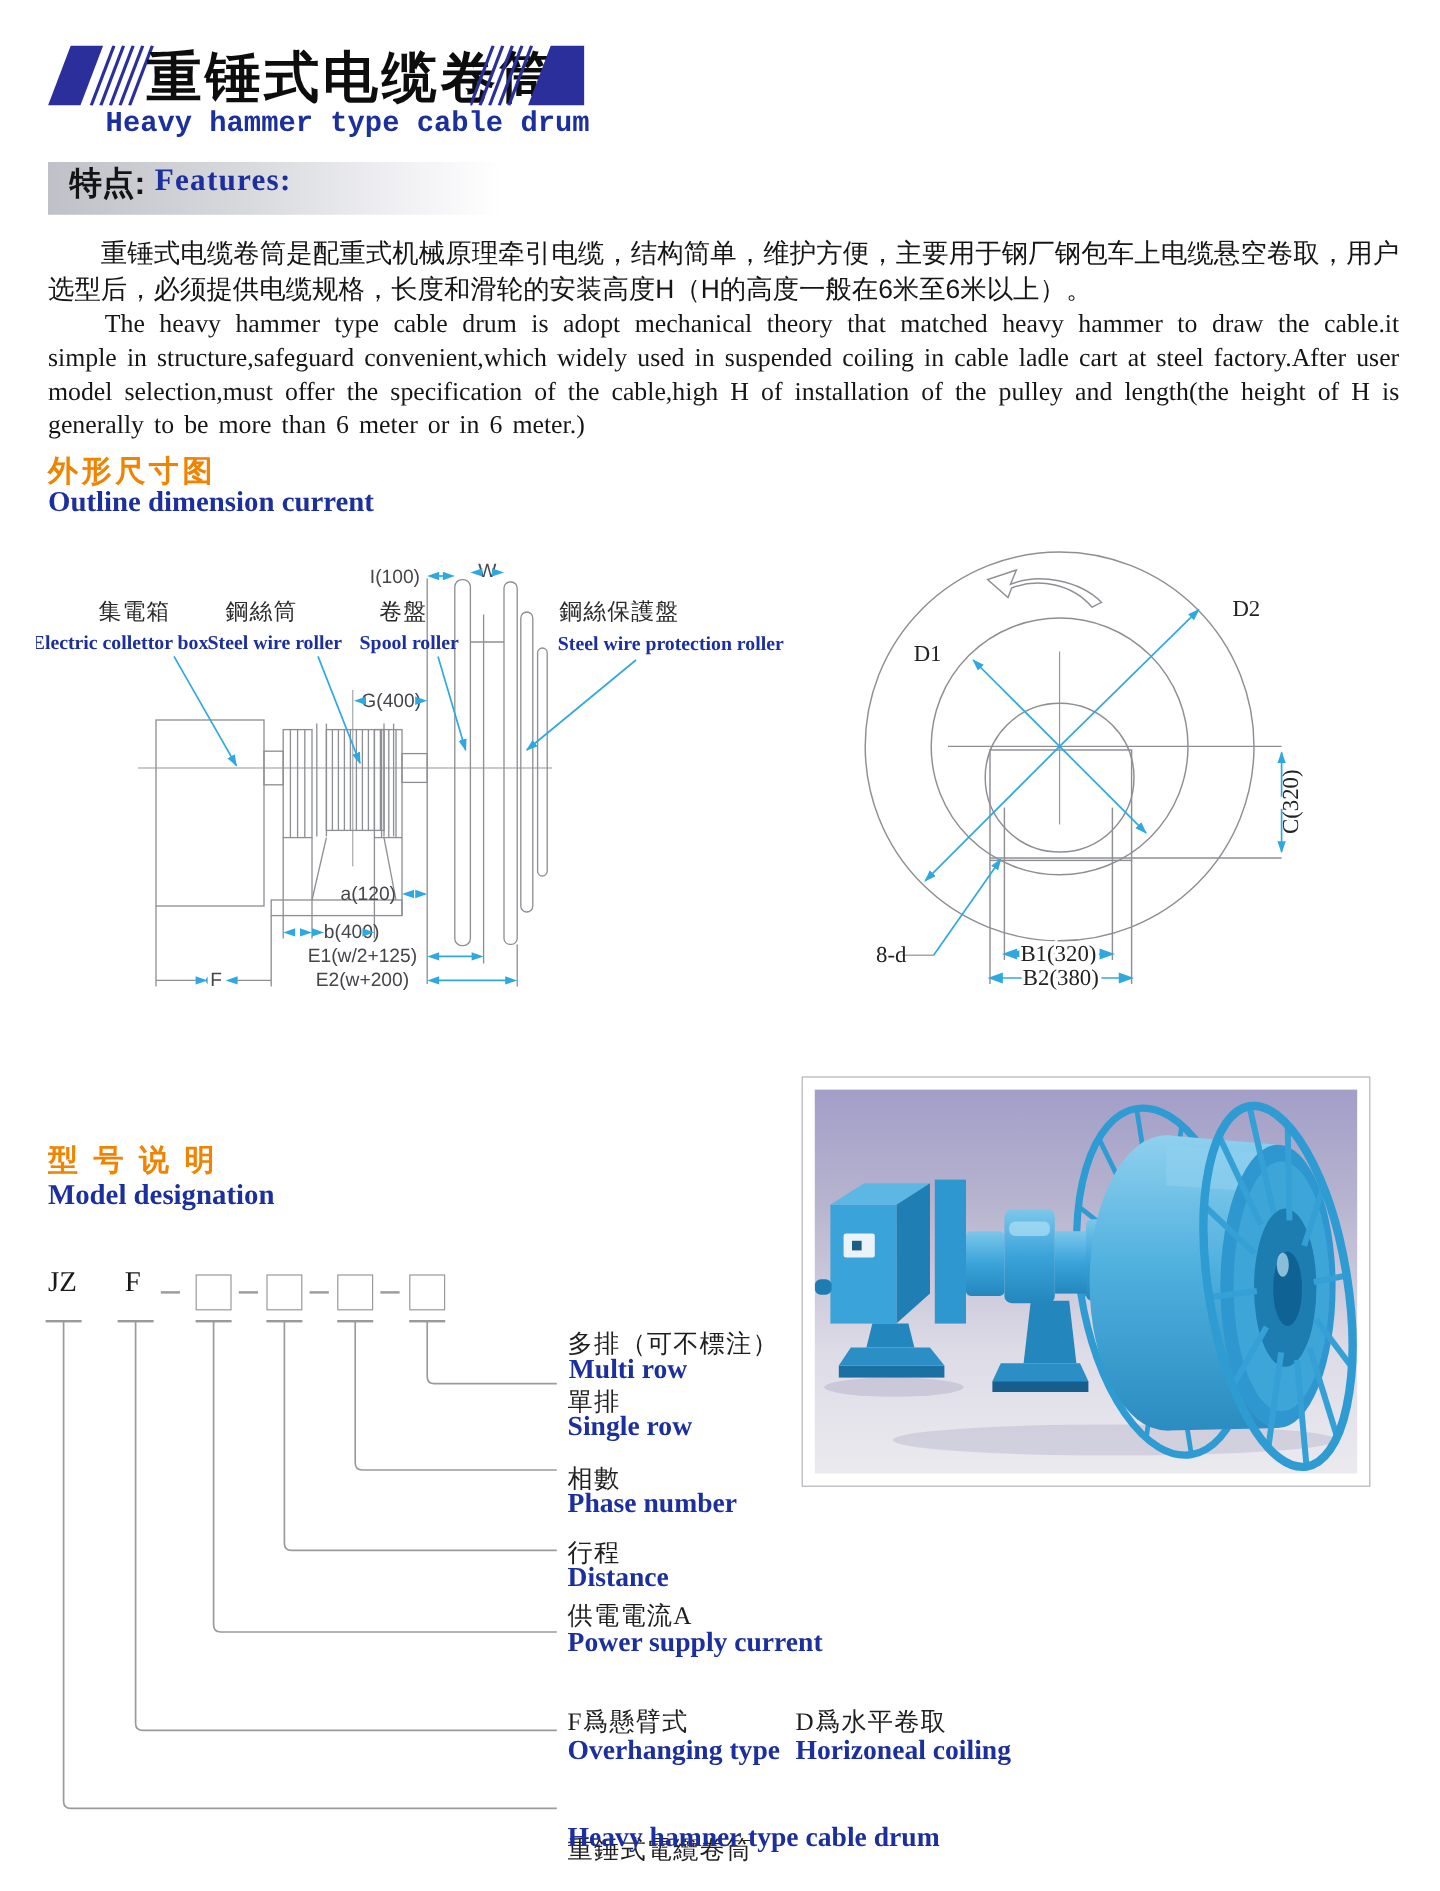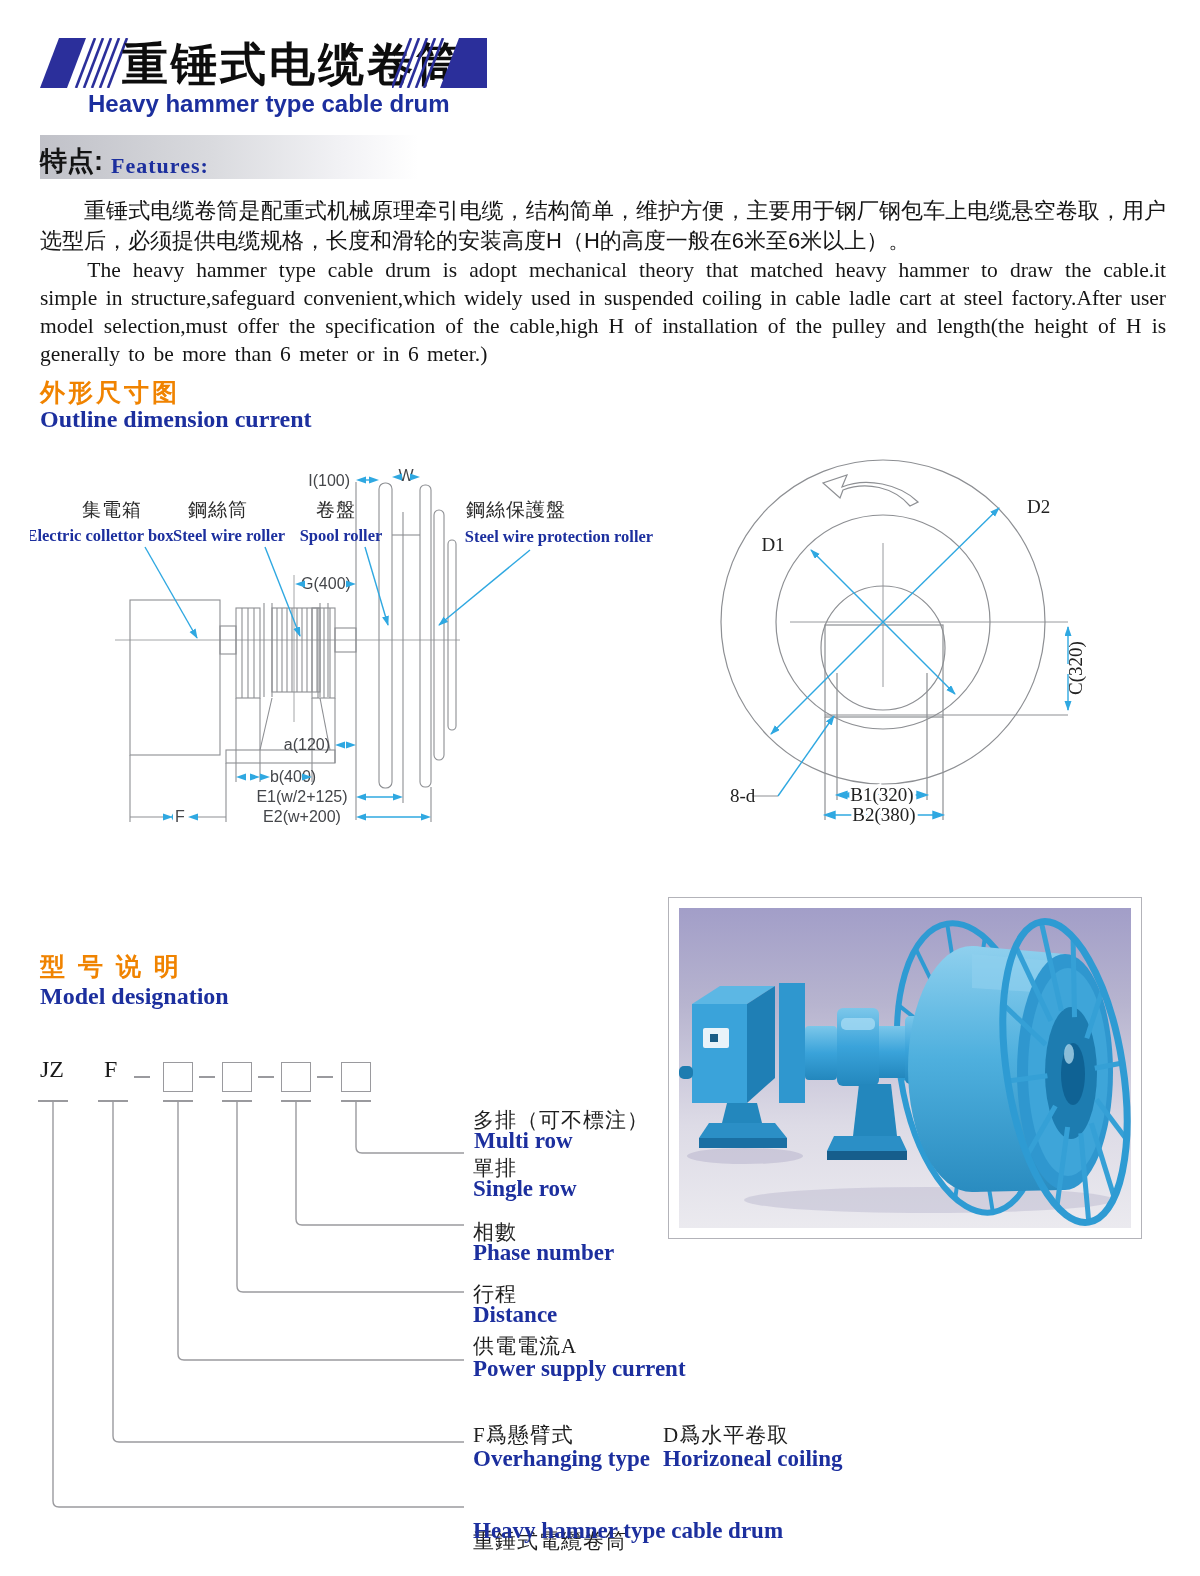--- a/index.html
+++ b/index.html
@@ -1,27 +1,27 @@
 <!DOCTYPE html>
 <html><head>
 <meta charset="utf-8">
 <style>
   html,body{margin:0;padding:0;background:#fff;}
   .page{position:relative;width:1200px;height:1576px;background:#fff;overflow:hidden;
         font-family:"Liberation Sans",sans-serif;color:#111;}
   .abs{position:absolute;}
   
   .title-cn{left:122px;top:34px;font-size:46px;font-weight:bold;letter-spacing:3px;color:#0d0d0d;}
-  .subtitle-en{left:88px;top:90px;font-family:Liberation Sans, sans-serif;font-size:24px;font-weight:600;color:#1c2f9e;}
+  .subtitle-en{left:88px;top:90px;font-family:Liberation Mono, monospace;font-size:24px;font-weight:600;color:#1c2f9e;}
   
   .features-bar{left:40px;top:135px;width:378px;height:44px;
      background:linear-gradient(to right,#c0c1c8 0%,#d9dade 45%,#f2f2f5 80%,#ffffff 100%);
-     display:flex;align-items:flex-end;box-sizing:border-box;}
+     display:flex;align-items:flex-start;padding-left:18px;box-sizing:border-box;}
   .features-cn{font-size:27px;font-weight:bold;color:#141414;}
-  .features-en{font-family:"Liberation Serif",serif;font-size:22px;font-weight:bold;color:#1c2f9e;margin-left:8px;letter-spacing:1px;}
+  .features-en{font-family:"Liberation Serif",serif;font-size:26px;font-weight:bold;color:#1c2f9e;margin-left:8px;letter-spacing:1px;}
   .para-cn{left:40px;top:196px;width:1126px;font-size:22px;line-height:30px;text-align:justify;text-indent:2em;color:#151515;}
   .para-en{left:40px;top:256px;width:1126px;font-family:"Liberation Serif",serif;font-size:21.5px;line-height:28px;
            text-align:justify;text-indent:2.2em;color:#151515;word-spacing:3px;}
   .sec-cn{font-size:25px;font-weight:bold;color:#f08300;letter-spacing:3px;}
   .sec-en{font-family:"Liberation Serif",serif;font-size:24px;font-weight:bold;color:#1c2f9e;}
   
   .code-txt{font-family:"Liberation Serif",serif;font-size:24px;color:#1a1a1a;}
   .mdash{height:2px;background:#9a9a9e;width:16px;}
   .mbox{width:30px;height:30px;border:1.5px solid #9a9a9e;box-sizing:border-box;background:#fff;}
   .tbar{height:1.5px;background:#9a9a9e;width:30px;}

